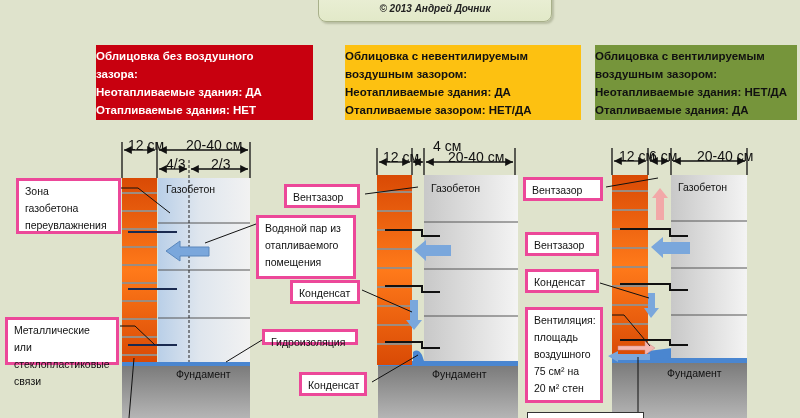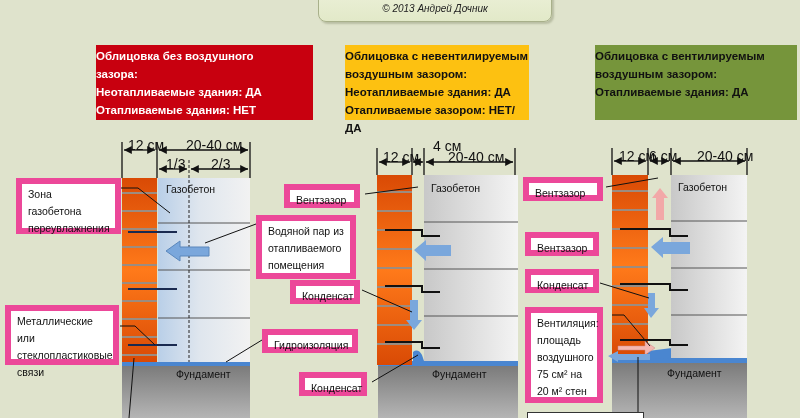--- a/index.html
+++ b/index.html
@@ -1,24 +1,24 @@
 <!DOCTYPE html>
 <html><head>
 <meta charset="utf-8">
 <style>
   html, body { margin:0; padding:0; }
   body { width:800px; height:418px; overflow:hidden; background:#dfe3cc; font-family:"Liberation Sans", sans-serif; position:relative; }
   .abs { position:absolute; }
   .credit-box { left:318px; top:-20px; width:232px; height:40px; background:linear-gradient(#eef2dc,#e2e9c8); border:1px solid #a8b08a; border-radius:8px; box-shadow:2px 2px 2px #b9bea3; font-style:italic; font-size:10px; color:#222; text-align:center; line-height:12px; }
-  .credit-box span { position:absolute; bottom:6px; left:0; right:0; }
+  .credit-box span { position:absolute; bottom:6px; left:0; right:0;font-weight:bold; }
   .hdr { font-weight:bold; font-size:11.5px; text-align:left; line-height:18px; padding-top:2px; box-sizing:border-box; }
   .hdr-red { left:96px; top:45px; width:217px; height:75px; background:#c8000f; color:#fff; }
-  .hdr-yellow { left:345px; top:45px; width:184px; height:75px; background:#fdc111; color:#111; }
+  .hdr-yellow { left:345px; top:45px; width:236px; height:75px; background:#fdc111; color:#111; }
   .hdr-green { left:595px; top:45px; width:202px; height:75px; background:#76953b; color:#111; }
-  .label { background:#fff; border:6px solid #ec4899; font-size:10.5px; line-height:17px; color:#111; padding:2px 6px; box-sizing:border-box; }
+  .label { background:#fff; border:3px solid #ec4899; font-size:10.5px; line-height:17px; color:#111; padding:2px 6px; box-sizing:border-box; }
   .dim { font-size:14px; color:#111; }
 </style>
 </head>
 <body>
 
 <div class="abs credit-box">
   <span>© 2013 Андрей Дочник</span>
 </div>
 
 <div class="abs hdr hdr-red">
@@ -29,20 +29,21 @@
 </div>
 <div class="abs hdr hdr-yellow">
   <div>Облицовка с невентилируемым</div>
   <div>воздушным зазором:</div>
   <div>Неотапливаемые здания: ДА</div>
   <div>Отапливаемые зазором: НЕТ/ДА</div>
 </div>
 <div class="abs hdr hdr-green">
   <div>Облицовка с вентилируемым</div>
   <div>воздушным зазором:</div>
+  <div>Неотапливаемые здания: НЕТ/ДА</div>
   <div>Отапливаемые здания: ДА</div>
 </div>
 
 <svg class="abs" style="left:0;top:0" width="800" height="418">
   <defs>
     <linearGradient id="brickG" x1="0" y1="0" x2="0" y2="1">
       <stop offset="0" stop-color="#d94a05"></stop>
         <stop offset="0.5" stop-color="#ff7a1a"></stop>
         <stop offset="1" stop-color="#d94a05"></stop>
     </linearGradient>
@@ -205,21 +206,21 @@
       <line x1="600" y1="283" x2="649" y2="298"></line>
       <line x1="612" y1="315" x2="624" y2="315"></line>
         <line x1="624" y1="315" x2="650" y2="346"></line>
       <line x1="638" y1="357" x2="638" y2="418"></line>
     </g>
   </g>
 </svg>
 
 <div class="abs dim" style="left:128px;top:137px">12 см</div>
 <div class="abs dim" style="left:186px;top:137px">20-40 см</div>
-<div class="abs dim" style="left:166px;top:156px">1/3</div>
+<div class="abs dim" style="left:166px;top:156px">4/3</div>
 <div class="abs dim" style="left:211px;top:156px">2/3</div>
 <div class="abs dim" style="left:383px;top:149px">12 см</div>
 <div class="abs dim" style="left:433px;top:138px">4 см</div>
 <div class="abs dim" style="left:448px;top:149px">20-40 см</div>
 <div class="abs dim" style="left:619px;top:148px">12 см</div>
 <div class="abs dim" style="left:649px;top:148px">6 см</div>
 <div class="abs dim" style="left:697px;top:148px">20-40 см</div>
 
 <div class="abs dim" style="left:166px;top:183px;font-size:10.5px">Газобетон</div>
 <div class="abs dim" style="left:431px;top:182px;font-size:10.5px">Газобетон</div>
@@ -231,26 +232,26 @@
 <div class="abs label" style="left:16px;top:178px;width:105px;height:56px">
   <div>Зона</div>
   <div>газобетона</div>
   <div>переувлажнения</div>
 </div>
 <div class="abs label" style="left:256px;top:215px;width:100px;height:64px">
   <div>Водяной пар из</div>
   <div>отапливаемого</div>
   <div>помещения</div>
 </div>
-<div class="abs label" style="left:5px;top:305px;width:114px;height:60px">
+<div class="abs label" style="left:5px;top:317px;width:114px;height:48px">
   <div>Металлические или</div>
   <div>стеклопластиковые</div>
   <div>связи</div>
 </div>
-<div class="abs label" style="left:262px;top:329px;width:96px;height:24px">Гидроизоляция</div>
+<div class="abs label" style="left:262px;top:329px;width:96px;height:16px">Гидроизоляция</div>
 
 <div class="abs label" style="left:284px;top:184px;width:76px;height:24px">Вентзазор</div>
 <div class="abs label" style="left:290px;top:280px;width:70px;height:24px">Конденсат</div>
 <div class="abs label" style="left:299px;top:372px;width:68px;height:24px">Конденсат</div>
 
 <div class="abs label" style="left:523px;top:177px;width:80px;height:24px">Вентзазор</div>
 <div class="abs label" style="left:525px;top:232px;width:74px;height:24px">Вентзазор</div>
 <div class="abs label" style="left:525px;top:269px;width:74px;height:24px">Конденсат</div>
 <div class="abs label" style="left:525px;top:307px;width:78px;height:96px;line-height:17px">
   <div>Вентиляция:</div>

